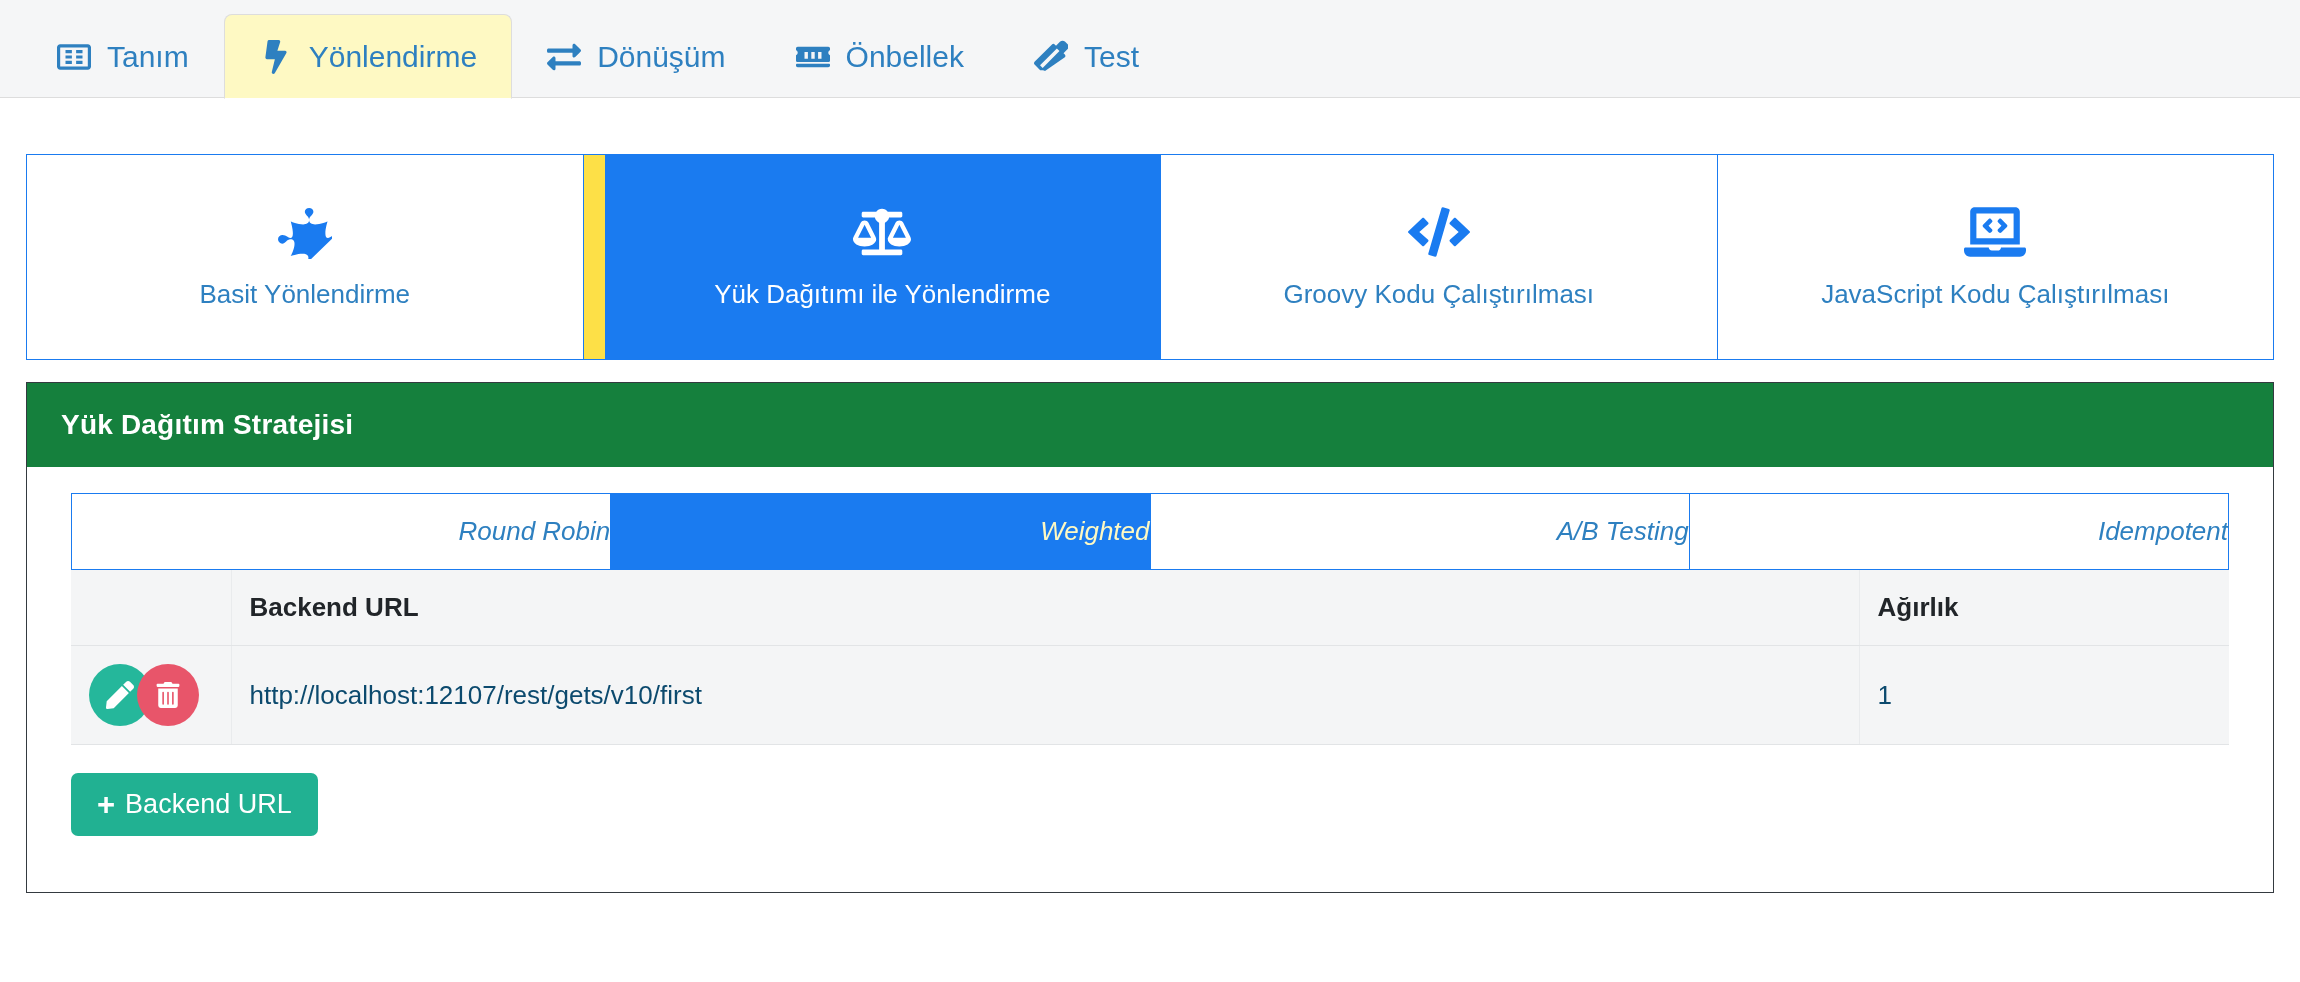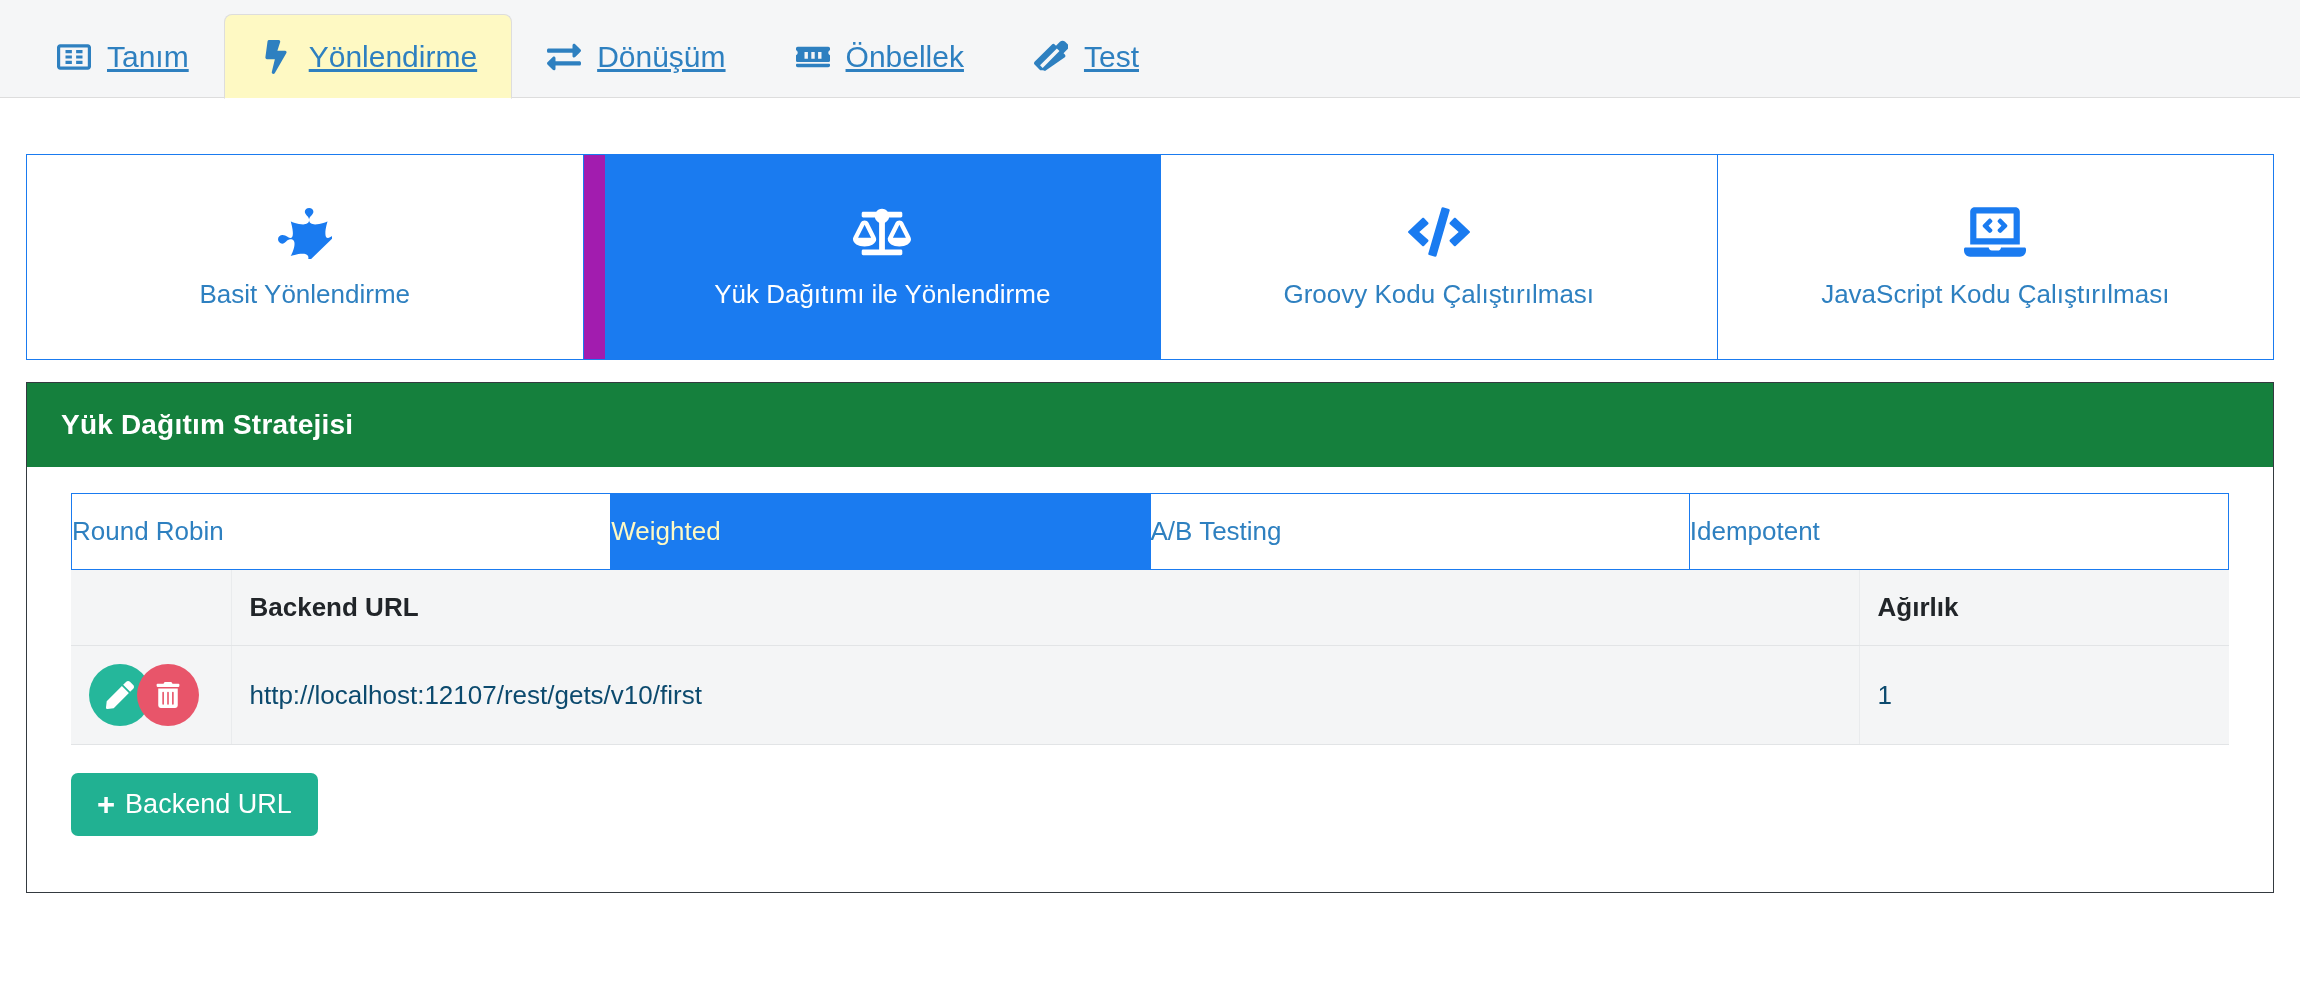--- a/index.html
+++ b/index.html
@@ -31,21 +31,21 @@
     font-size: 30px;
     cursor: pointer;
     background: transparent;
     border: 1px solid transparent;
     border-bottom: none;
     position: relative;
     top: 14px;
     height: 85px;
     border-radius: 8px 8px 0 0;
   }
-  .tab .tab-label { line-height: 1; text-decoration: underline; }
+  .tab .tab-label { line-height: 1; }
   .tab.active {
     background: #fef9c3;
     border-color: #dddddd;
     border-bottom: 1px solid #ffffff;
     z-index: 5;
     margin-bottom: -1px;
   }
   .tab .ticon {
     display: inline-flex;
     align-items: center;
@@ -54,21 +54,21 @@
     height: 34px;
     flex: 0 0 34px;
   }
   .tab .ticon svg { display: block; fill: #2e80c0; }
 
   
   .cards {
     margin: 56px 26px 0 26px;
     display: flex;
     border: 1px solid #1a7bf0;
-    background: #a21caf;
+    background: #fde047;
   }
   .card {
     flex: 1 1 0;
     min-width: 0;
     height: 204px;
     display: flex;
     flex-direction: column;
     align-items: center;
     justify-content: center;
     gap: 20px;
@@ -107,27 +107,28 @@
     background: #ffffff;
   }
 
   
   .segments {
     display: flex;
     border: 1px solid #1a7bf0;
   }
   .segment {
     flex: 1 1 0;
-    text-align: left;
+    text-align: right;
     font-size: 26px;
     color: #2e80c0;
     padding: 22px 0;
     cursor: pointer;
     background: #ffffff;
     border-right: 1px solid #1a7bf0;
+    font-style: italic;
   }
   .segment:last-child { border-right: none; }
   .segment.active { background: #1a7bf0; color: #fef9c3; }
 
   
   table.grid {
     width: 100%;
     border-collapse: collapse;
     font-size: 26px;
     color: #333333;

